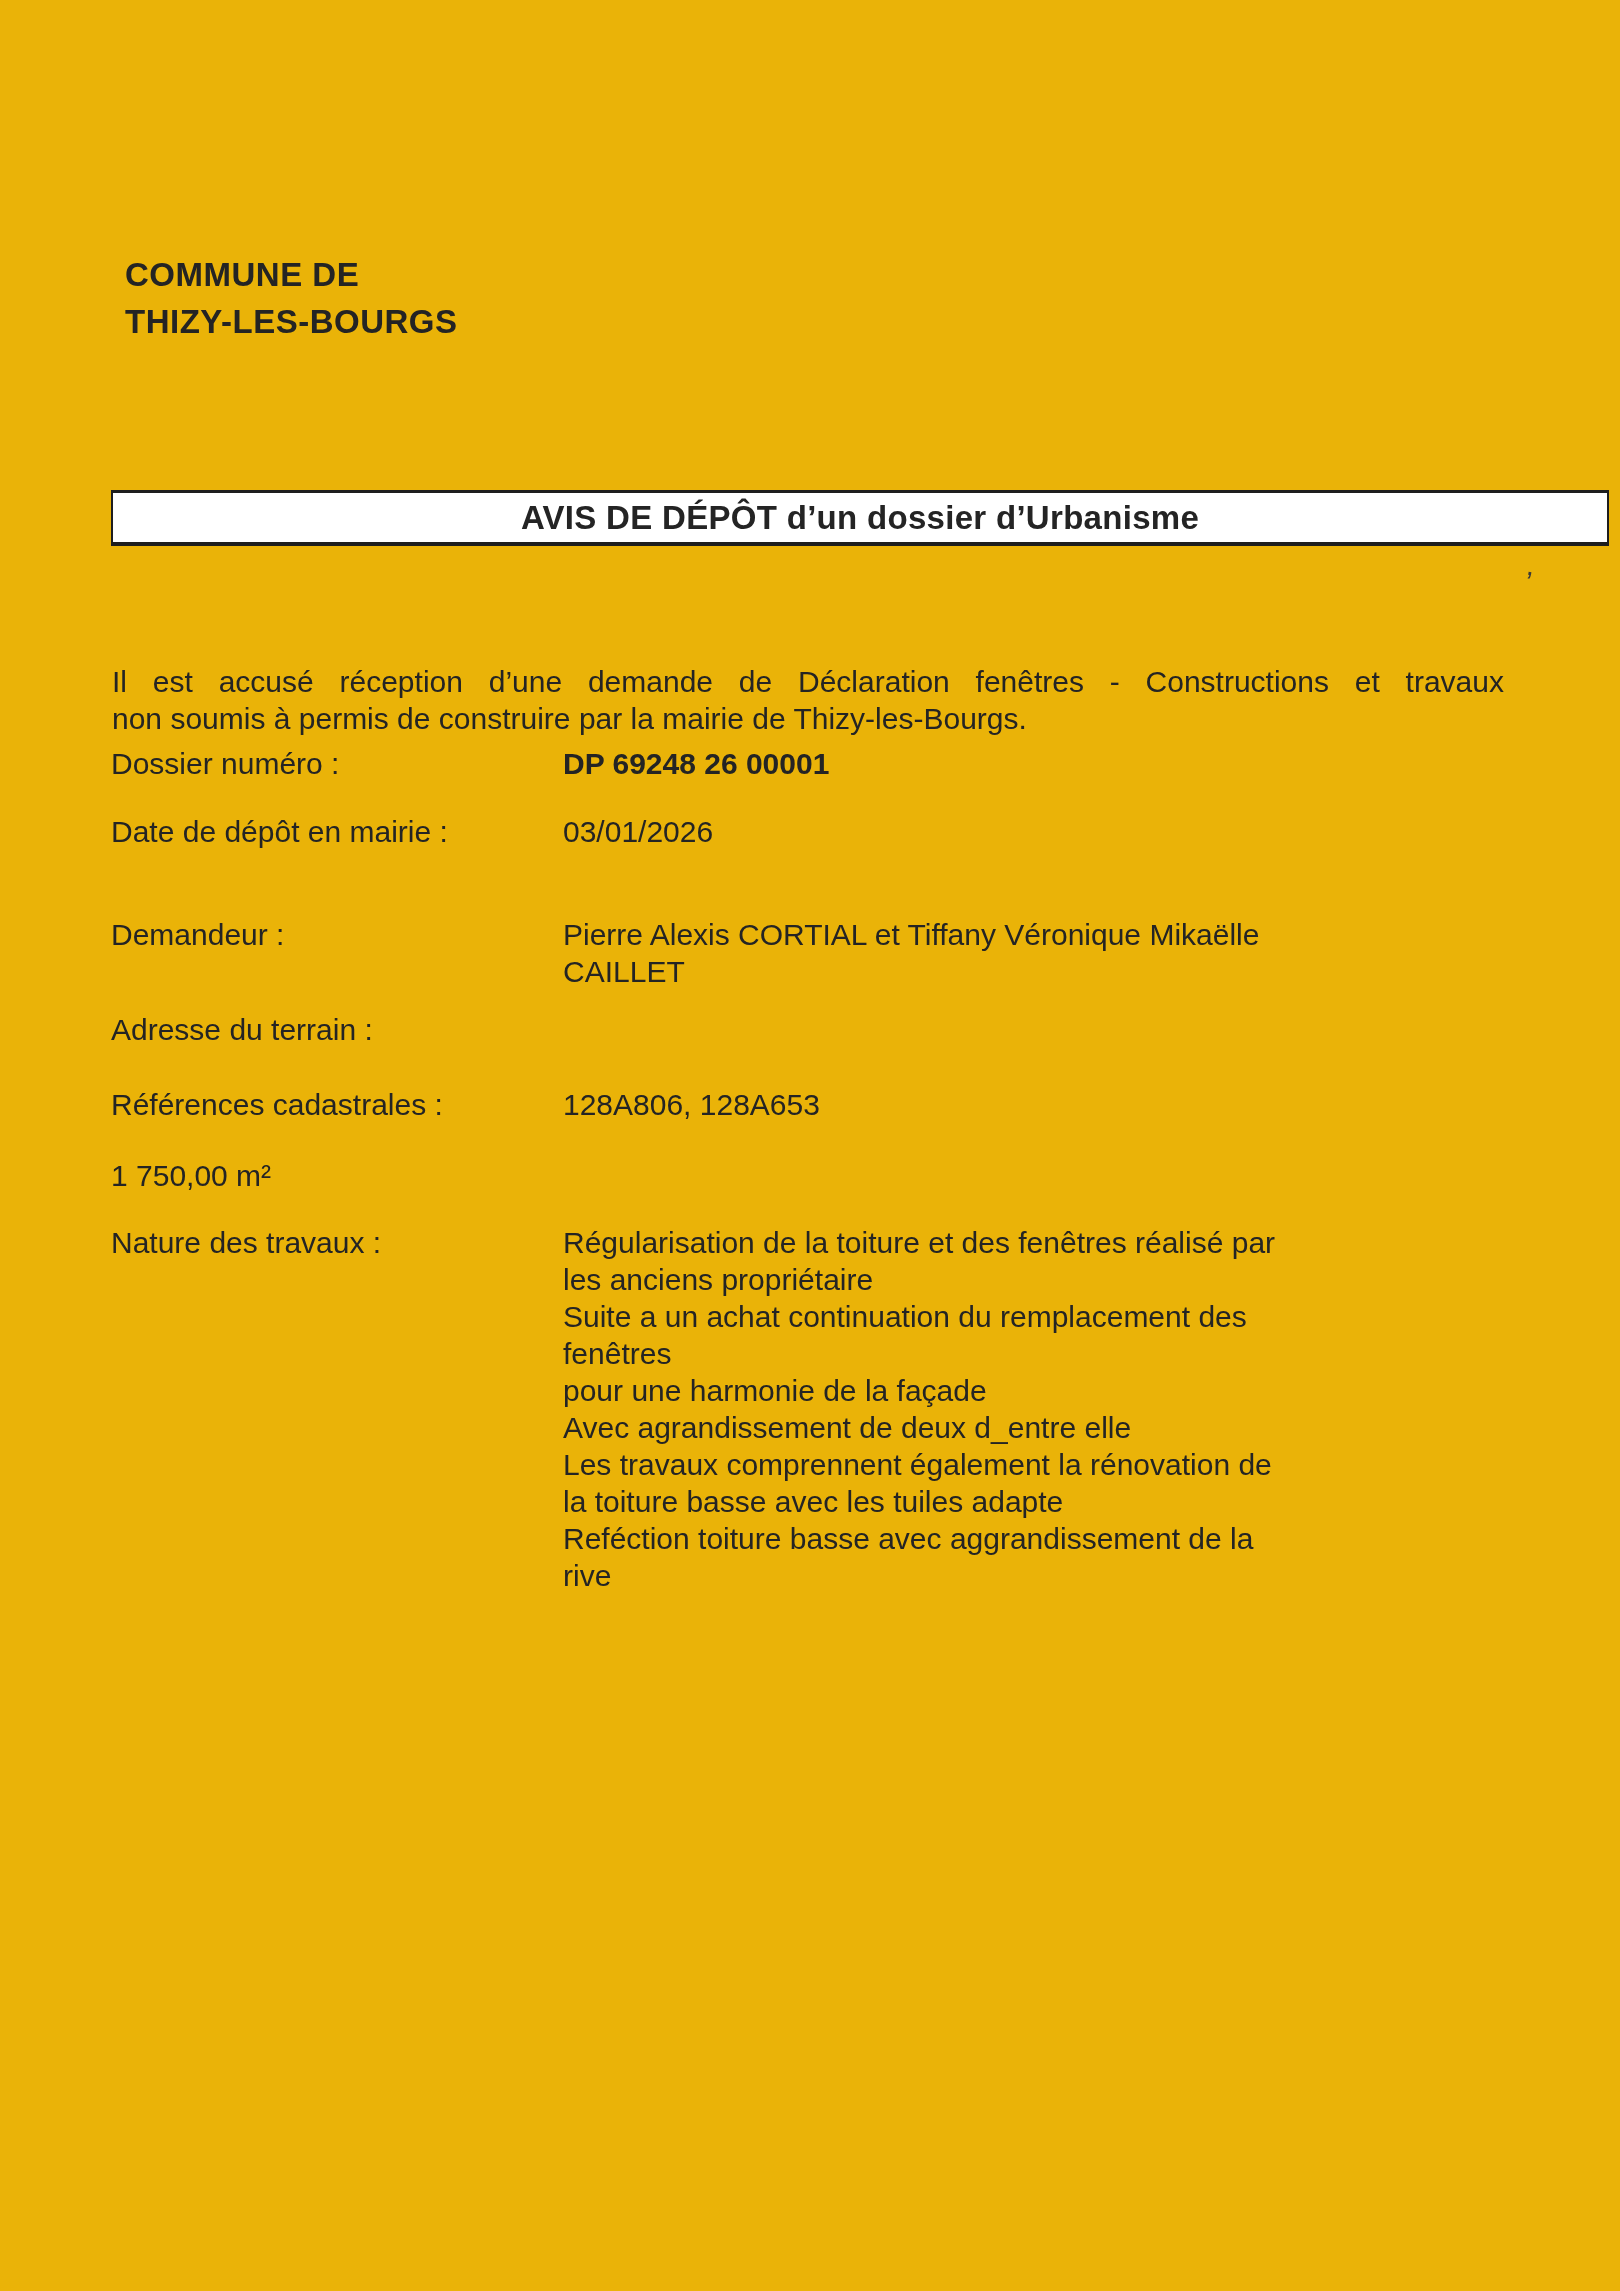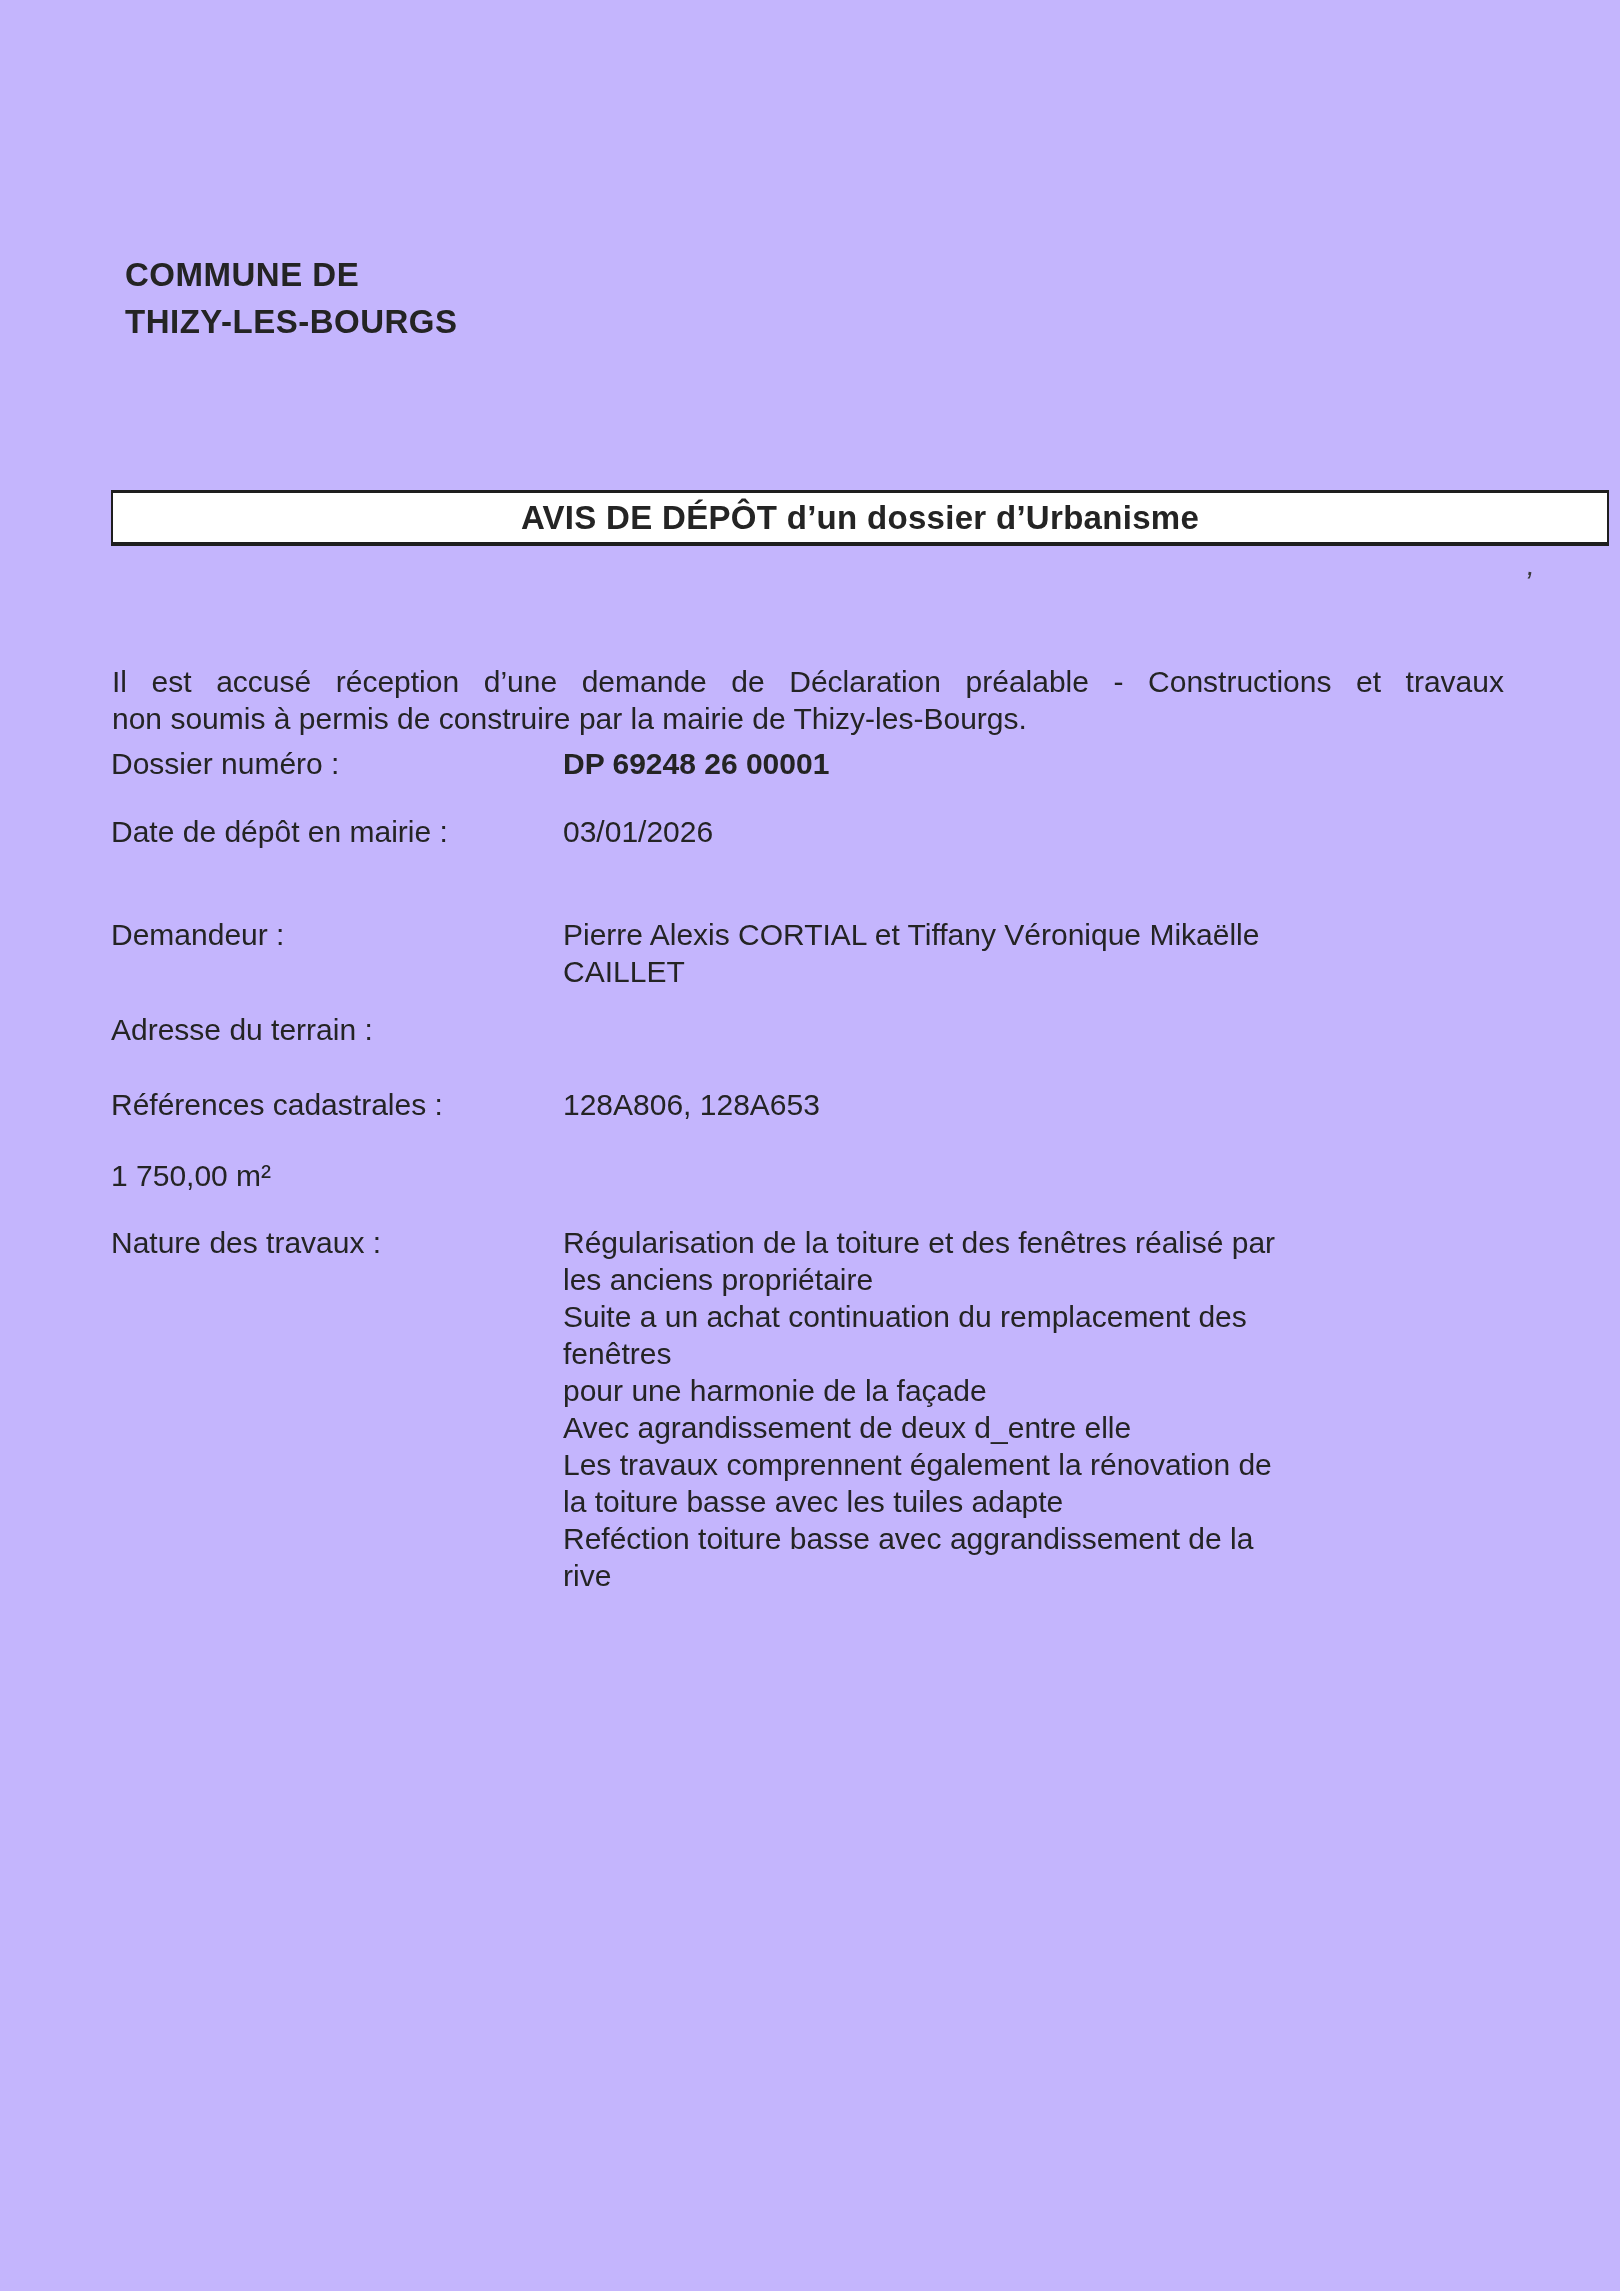--- a/index.html
+++ b/index.html
@@ -1,20 +1,20 @@
 <!DOCTYPE html>
 <html><head>
 <meta charset="utf-8">
 <style>
   html, body { margin: 0; padding: 0; background: #ffffff; }
   .page {
     position: relative;
     width: 1620px;
     height: 2292px;
-    background: #c4b5fd;
+    background: #eab308;
     font-family: "Liberation Sans", "DejaVu Sans", sans-serif;
     color: #242424;
     overflow: hidden;
   }
   .header-left {
     position: absolute;
     left: 125px;
     top: 251px;
     font-size: 33px;
     font-weight: 700;
@@ -99,21 +99,21 @@
 THIZY-LES-BOURGS</div>
 
 
   <div class="title-box">
     <span class="title-text">AVIS DE DÉPÔT d’un dossier d’Urbanisme</span>
   </div>
 
   <span class="scan-mark">,</span>
 
   <div class="intro">
-    <div class="intro-line1">Il est accusé réception d’une demande de Déclaration préalable - Constructions et travaux</div>
+    <div class="intro-line1">Il est accusé réception d’une demande de Déclaration fenêtres - Constructions et travaux</div>
     <div class="intro-line2">non soumis à permis de construire par la mairie de Thizy-les-Bourgs.</div>
   </div>
 
   <div class="fields">
 
     <div class="row row-1">
       <div class="label">Dossier numéro :</div>
       <div class="value v-bold">DP 69248 26 00001</div>
     </div>
 

